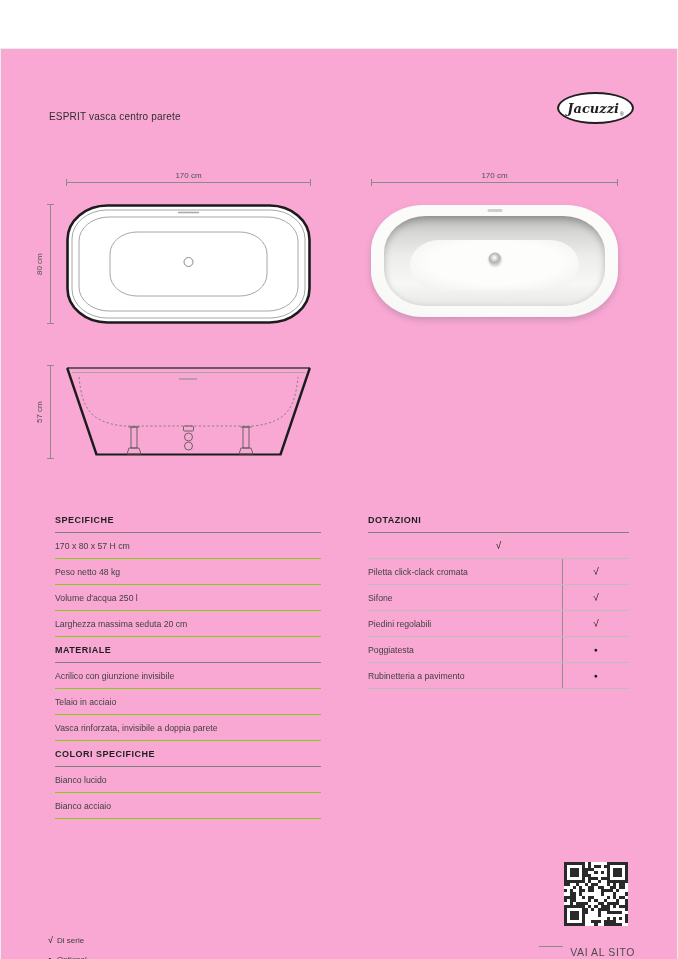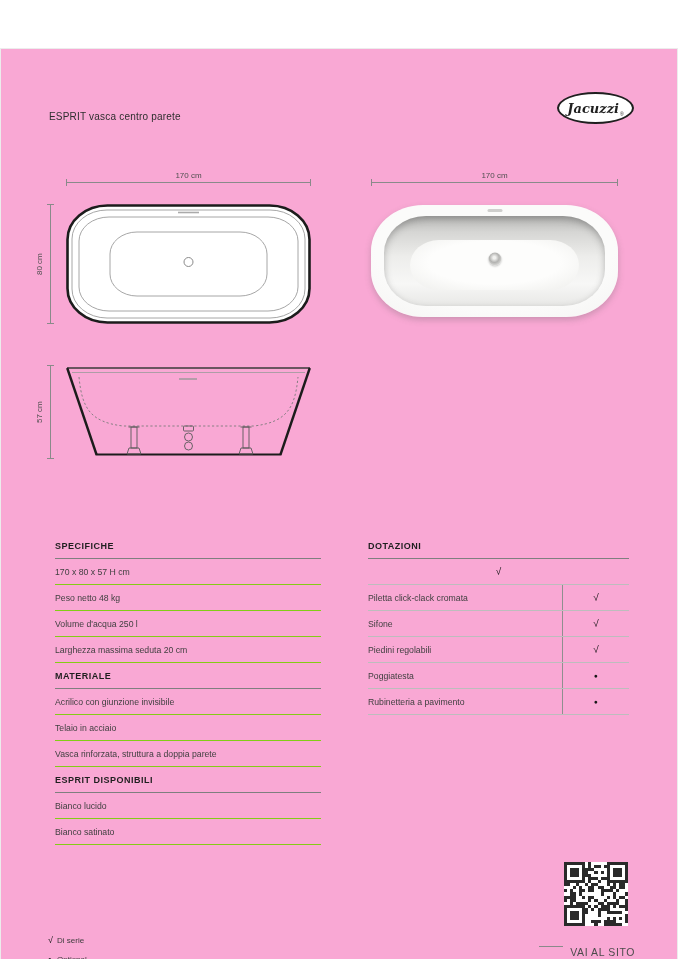--- a/index.html
+++ b/index.html
@@ -41,21 +41,21 @@
     box-shadow: inset 0 3px 7px rgba(60,60,60,0.35); }
   .render-floor { position:absolute; left:26px; right:26px; top:24px; bottom:16px; border-radius:30px / 26px;
     background: radial-gradient(ellipse at 50% 45%, #fdfdfc 55%, #f3f3f1 85%, #e7e7e5 100%); }
   .render-drain { position:absolute; left:50%; top:48%; transform:translate(-50%,-50%); width:13px; height:13px; border-radius:50%;
     background: radial-gradient(circle at 45% 40%, #f1f1ef 12%, #b3b3b1 45%, #dadad8 75%, #c7c7c5 100%);
     box-shadow:0 1px 2px rgba(0,0,0,0.22); }
   .render-overflow { position:absolute; left:50%; top:4px; transform:translateX(-50%); width:15px; height:3px;
     border-radius:2px; background:#cfcfcd; }
 
   
-  .tcol { position:absolute; top:485px; }
+  .tcol { position:absolute; top:459px; }
   .tcol.left  { left:54px;  width:266px; }
   .tcol.right { left:367px; width:261px; }
   .thead { height:25px; display:flex; align-items:center; border-bottom:1px solid #7f7f7f;
            font-weight:bold; font-size:9px; letter-spacing:0.5px; color:#1f1f1f; }
   .thead.mid { height:26px; }
   .trow { height:26px; display:flex; align-items:center; border-bottom:1px solid #84cc16; font-size:8.7px; color:#3f3f3f; }
   .drow { height:26px; display:flex; align-items:stretch; border-bottom:1px solid #bdbdbd; font-size:8.7px; color:#3f3f3f; }
   .dlabel { width:195px; display:flex; align-items:center; border-right:1px solid #8f8f8f; }
   .dmark { flex:1; display:flex; align-items:center; justify-content:center; font-size:10px; color:#161616; }
   .dmark.dot { font-size:6.5px; }
@@ -149,24 +149,24 @@
 
   <div class="tcol left">
     <div class="thead">SPECIFICHE</div>
     <div class="trow">170 x 80 x 57 H cm</div>
     <div class="trow">Peso netto 48 kg</div>
     <div class="trow">Volume d'acqua 250 l</div>
     <div class="trow">Larghezza massima seduta 20 cm</div>
     <div class="thead mid">MATERIALE</div>
     <div class="trow">Acrilico con giunzione invisibile</div>
     <div class="trow">Telaio in acciaio</div>
-    <div class="trow">Vasca rinforzata, struttura a doppia parete</div>
-    <div class="thead mid">ESPRIT DISPONIBILI</div>
+    <div class="trow">Vasca rinforzata, invisibile a doppia parete</div>
+    <div class="thead mid">COLORI SPECIFICHE</div>
     <div class="trow">Bianco lucido</div>
-    <div class="trow">Bianco satinato</div>
+    <div class="trow">Bianco acciaio</div>
   </div>
 
   <div class="tcol right">
     <div class="thead">DOTAZIONI</div>
     <div class="drow">
       <span class="dmark">√</span>
     </div>
     <div class="drow">
       <span class="dlabel">Piletta click-clack cromata</span>
       <span class="dmark">√</span>

